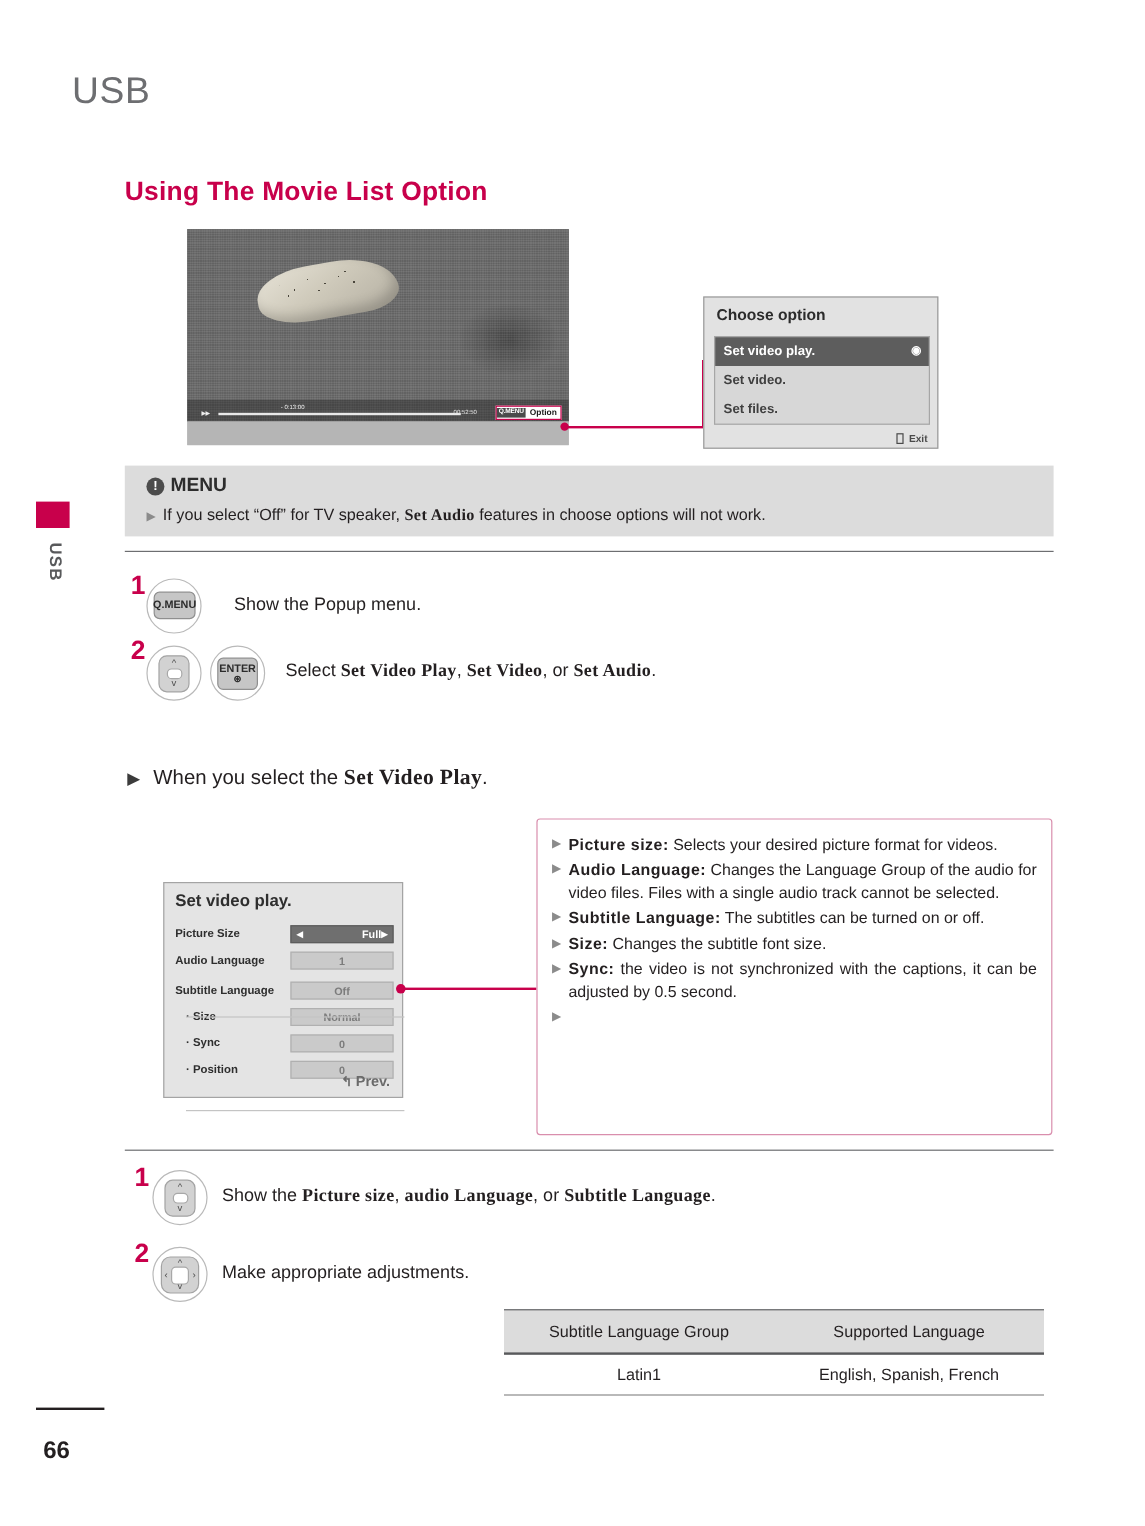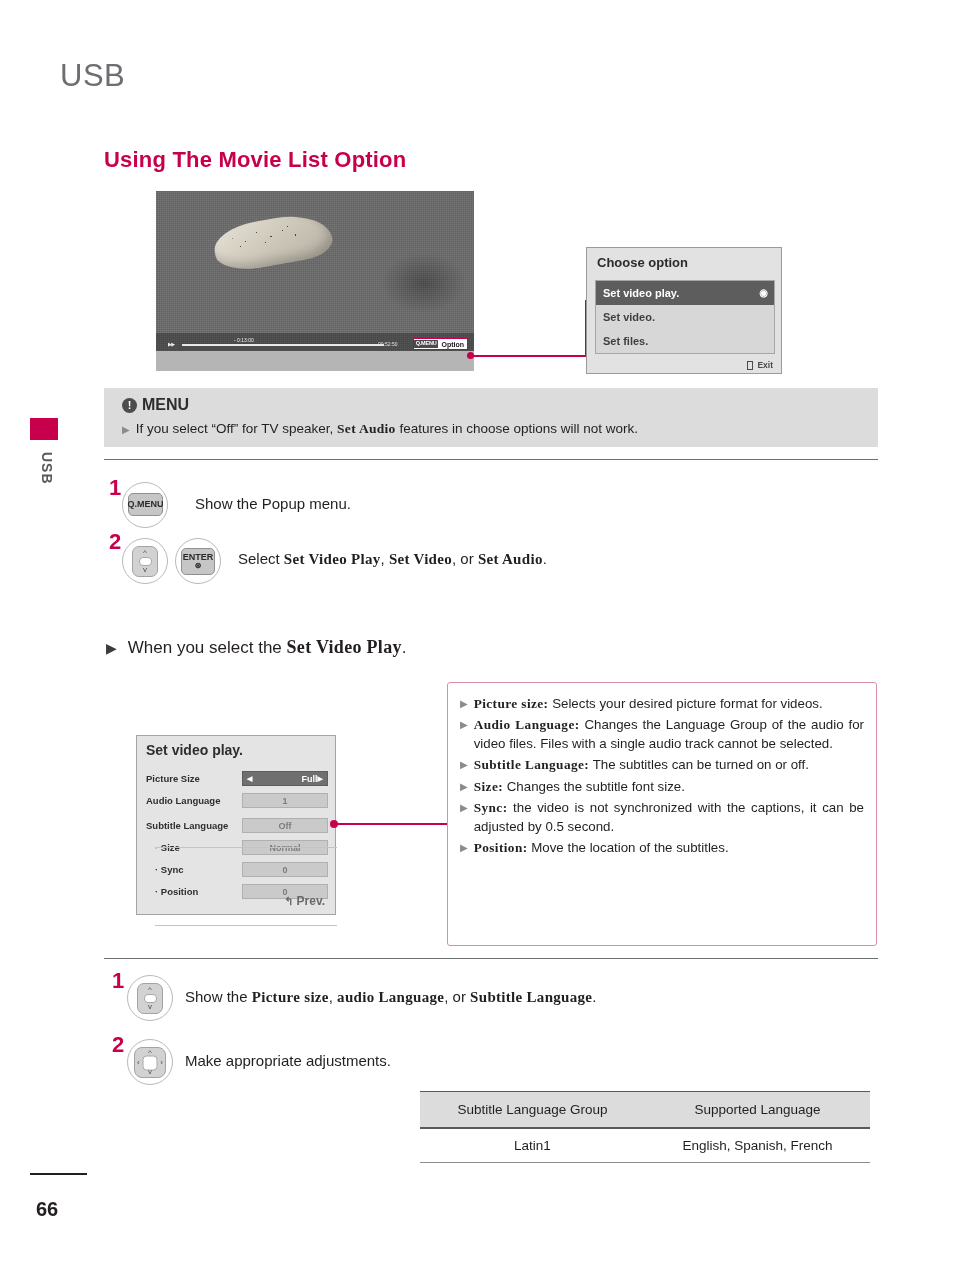--- a/index.html
+++ b/index.html
@@ -300,21 +300,21 @@
     border:1px solid #d98ead; border-radius:3px; background:#ffffff;
     padding:11px 12px 0 12px;
   }
   .desc-item {
     display:flex; gap:6px; margin-bottom:2px;
     font-size:13.3px; line-height:1.44; color:#231f20;
     text-align:justify;
   }
   .desc-item .tri { padding-top:3px; flex:0 0 auto; }
   .desc-term {
-    font-family:Liberation Serif, serif; font-weight:bold; letter-spacing:0.4px;
+    font-family:Liberation Sans, sans-serif; font-weight:bold; letter-spacing:0.4px;
   }
 
   
   .tbl {
     position:absolute; left:420px; top:1091px;
     width:450px;
     border-collapse:collapse;
   }
   .tbl th {
     background:#dcdcdc; border-top:1.5px solid #58595b; border-bottom:2px solid #58595b;
@@ -499,21 +499,20 @@
   <div class="desc-item">
     <span class="tri">▶</span>
     <span><span class="desc-term">Size:</span> <span>Changes the subtitle font size.</span></span>
   </div>
   <div class="desc-item">
     <span class="tri">▶</span>
     <span><span class="desc-term">Sync:</span> <span>the video is not synchronized with the captions, it can be adjusted by 0.5 second.</span></span>
   </div>
   <div class="desc-item">
     <span class="tri">▶</span>
-    <span><span class="desc-term">Position:</span> <span>Move the location of the subtitles.</span></span>
   </div>
 </div>
 
 <div class="rule" style="top:958px;"></div>
 
 <div class="step-num" style="left:112px; top:968px;">1</div>
 <div class="btn-circle" style="left:127px; top:975px; width:46px; height:46px;"></div>
 <div class="navpad" style="left:137px; top:983px; width:26px; height:31px; padding:2px 0;">
   <span class="ar">^</span>
   <span class="ctr" style="width:13px;height:13px;"></span>

